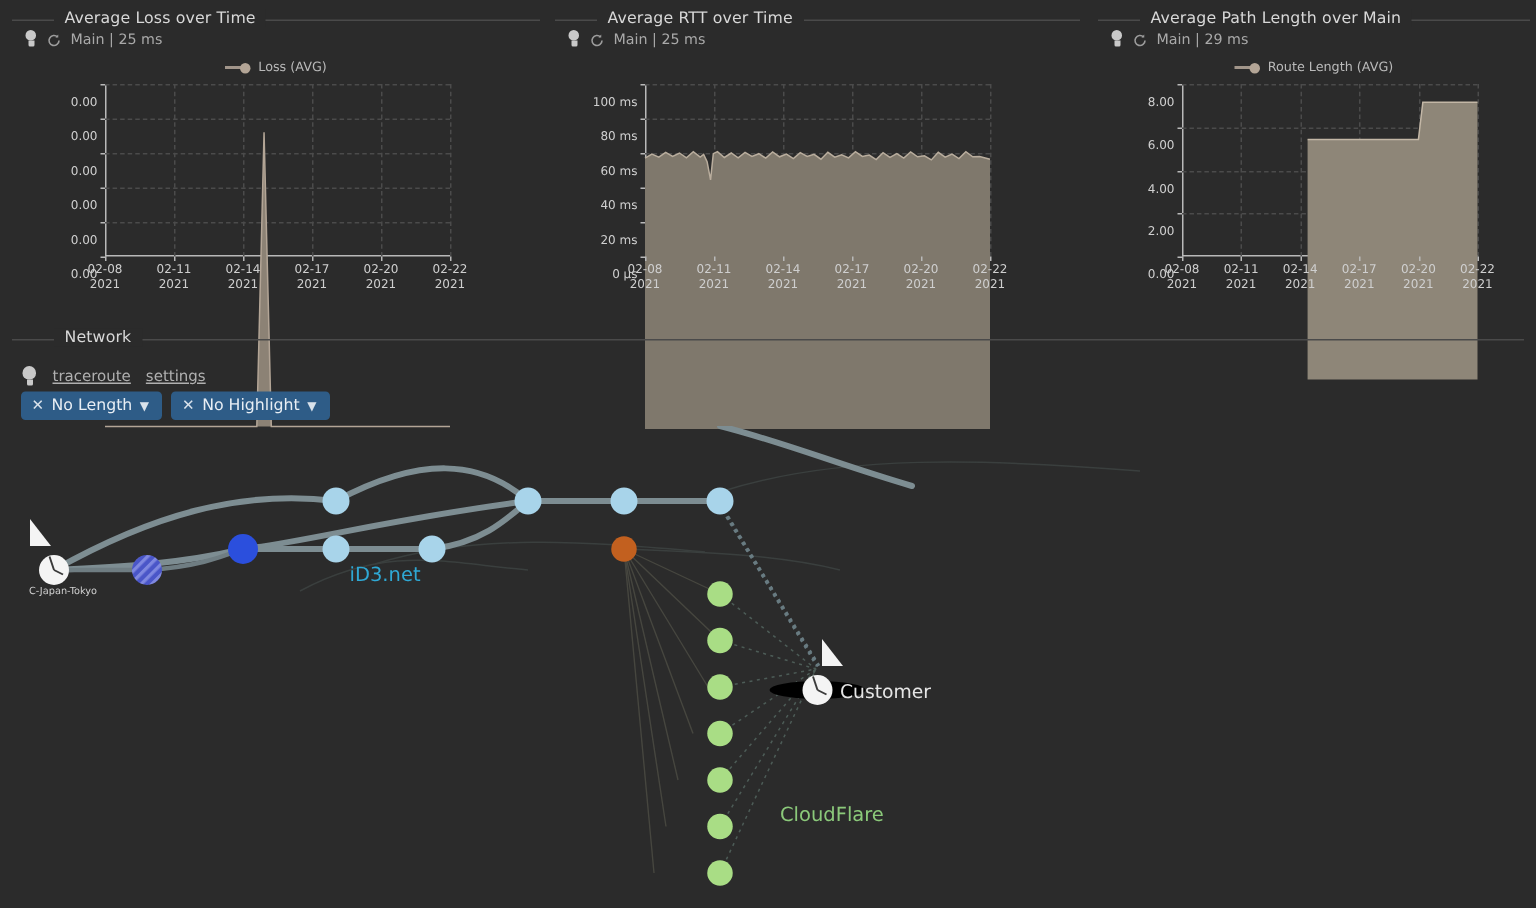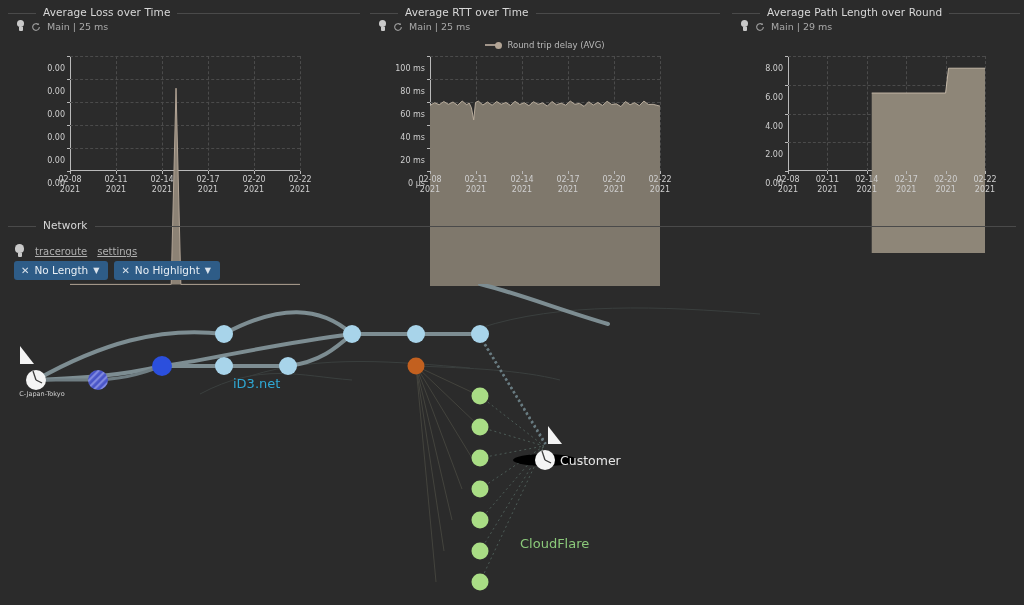--- a/index.html
+++ b/index.html
@@ -127,36 +127,41 @@
 <div class="section" style="left:8px; top:13px; width:352px;">
   <div class="sec-rule"></div>
   <div class="sec-title">Average Loss over Time</div>
 </div>
 <div class="section" style="left:370px; top:13px; width:350px;">
   <div class="sec-rule"></div>
   <div class="sec-title">Average RTT over Time</div>
 </div>
 <div class="section" style="left:732px; top:13px; width:288px;">
   <div class="sec-rule"></div>
-  <div class="sec-title">Average Path Length over Round</div>
+  <div class="sec-title">Average Path Length over Main</div>
 </div>
 
 <div class="panel" style="left:8px; width:352px;">
   <div class="panel-head">
     <span class="bulb">
       <span class="bulb-top"></span>
         <span class="bulb-base"></span>
     </span>
     <svg class="refresh" viewBox="0 0 12 12">
       <path d="M10 6a4 4 0 1 1-1.2-2.85" fill="none" stroke="#9c9c9c" stroke-width="1.3"></path>
       <path d="M9.4 1.2 L9.4 3.6 L7.1 3.6 Z" fill="#9c9c9c"></path>
     </svg>
     <span class="main-link">Main | 25 ms</span>
   </div>
   <div class="chart-wrap">
+    <div class="legend">
+      <span class="legend-dash"></span>
+        <span class="legend-dot"></span>
+      <span>Loss (AVG)</span>
+    </div>
     <div class="plotbox" style="left:62px; top:18px; right:60px; height:115px;">
       <div class="axis-y"></div>
       <div class="axis-x"></div>
 
       <div class="grid-h" style="top:0%"></div>
       <div class="grid-h" style="top:20%"></div>
       <div class="grid-h" style="top:40%"></div>
       <div class="grid-h" style="top:60%"></div>
       <div class="grid-h" style="top:80%"></div>
 
@@ -210,25 +215,20 @@
       <span class="bulb-top"></span>
         <span class="bulb-base"></span>
     </span>
     <svg class="refresh" viewBox="0 0 12 12">
       <path d="M10 6a4 4 0 1 1-1.2-2.85" fill="none" stroke="#9c9c9c" stroke-width="1.3"></path>
       <path d="M9.4 1.2 L9.4 3.6 L7.1 3.6 Z" fill="#9c9c9c"></path>
     </svg>
     <span class="main-link">Main | 25 ms</span>
   </div>
   <div class="chart-wrap">
-    <div class="legend">
-      <span class="legend-dash"></span>
-        <span class="legend-dot"></span>
-      <span>Round trip delay (AVG)</span>
-    </div>
     <div class="plotbox" style="left:60px; top:18px; right:60px; height:115px;">
       <div class="axis-y"></div>
       <div class="axis-x"></div>
       <div class="grid-h" style="top:0%"></div>
         <div class="grid-h" style="top:20%"></div>
       <div class="grid-h" style="top:40%"></div>
         <div class="grid-h" style="top:60%"></div>
       <div class="grid-h" style="top:80%"></div>
       <div class="grid-v" style="left:20%"></div>
         <div class="grid-v" style="left:40%"></div>
@@ -289,20 +289,25 @@
       <span class="bulb-top"></span>
         <span class="bulb-base"></span>
     </span>
     <svg class="refresh" viewBox="0 0 12 12">
       <path d="M10 6a4 4 0 1 1-1.2-2.85" fill="none" stroke="#9c9c9c" stroke-width="1.3"></path>
       <path d="M9.4 1.2 L9.4 3.6 L7.1 3.6 Z" fill="#9c9c9c"></path>
     </svg>
     <span class="main-link">Main | 29 ms</span>
   </div>
   <div class="chart-wrap">
+    <div class="legend">
+      <span class="legend-dash"></span>
+        <span class="legend-dot"></span>
+      <span>Route Length (AVG)</span>
+    </div>
     <div class="plotbox" style="left:56px; top:18px; right:35px; height:115px;">
       <div class="axis-y"></div>
       <div class="axis-x"></div>
       <div class="grid-h" style="top:0%"></div>
         <div class="grid-h" style="top:25%"></div>
       <div class="grid-h" style="top:50%"></div>
         <div class="grid-h" style="top:75%"></div>
       <div class="grid-v" style="left:20%"></div>
         <div class="grid-v" style="left:40%"></div>
       <div class="grid-v" style="left:60%"></div>

